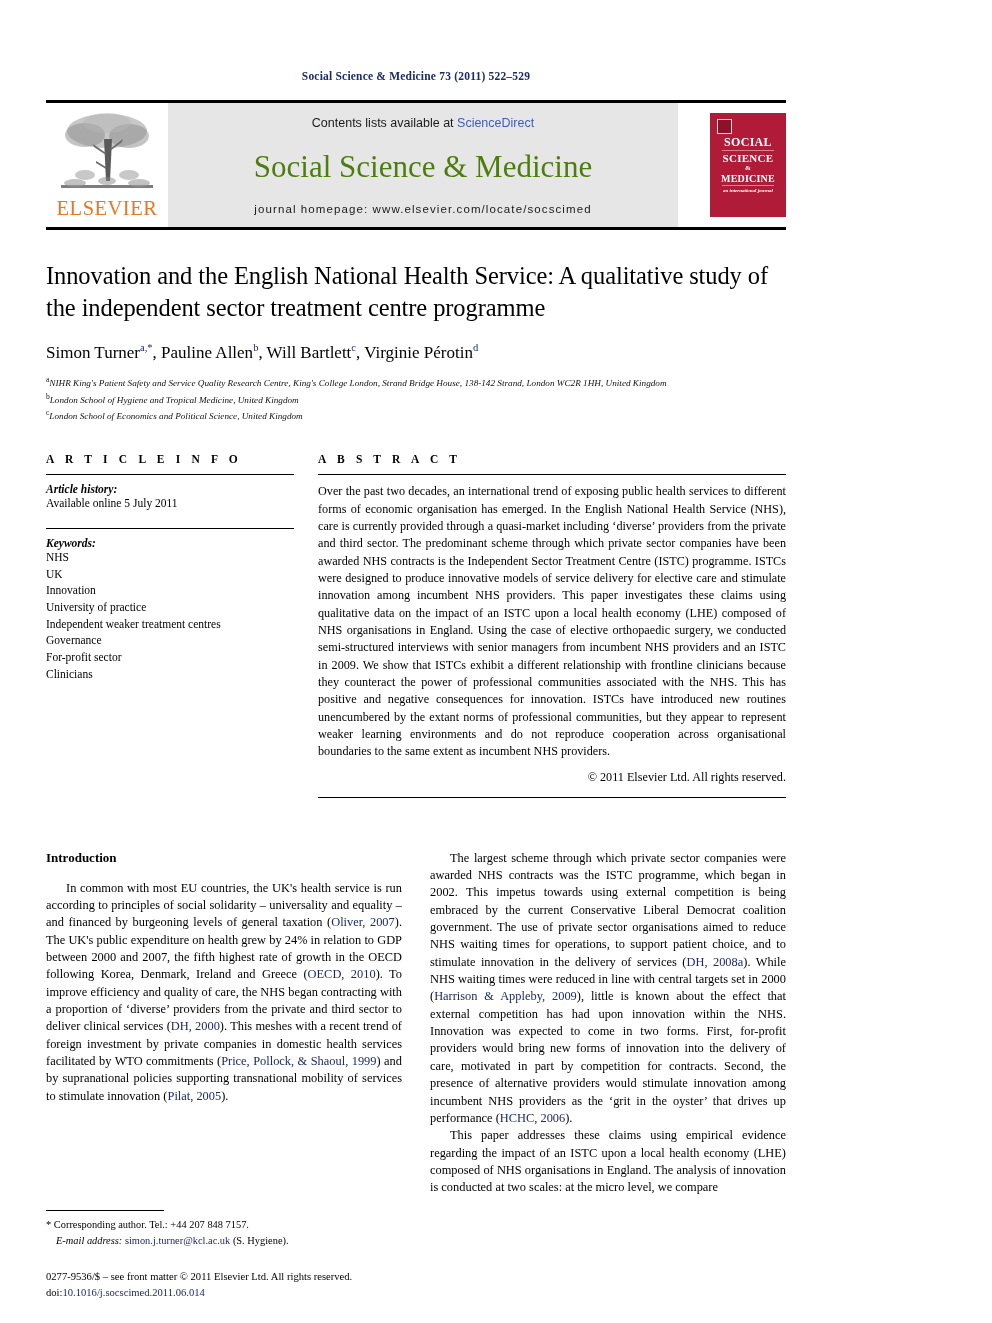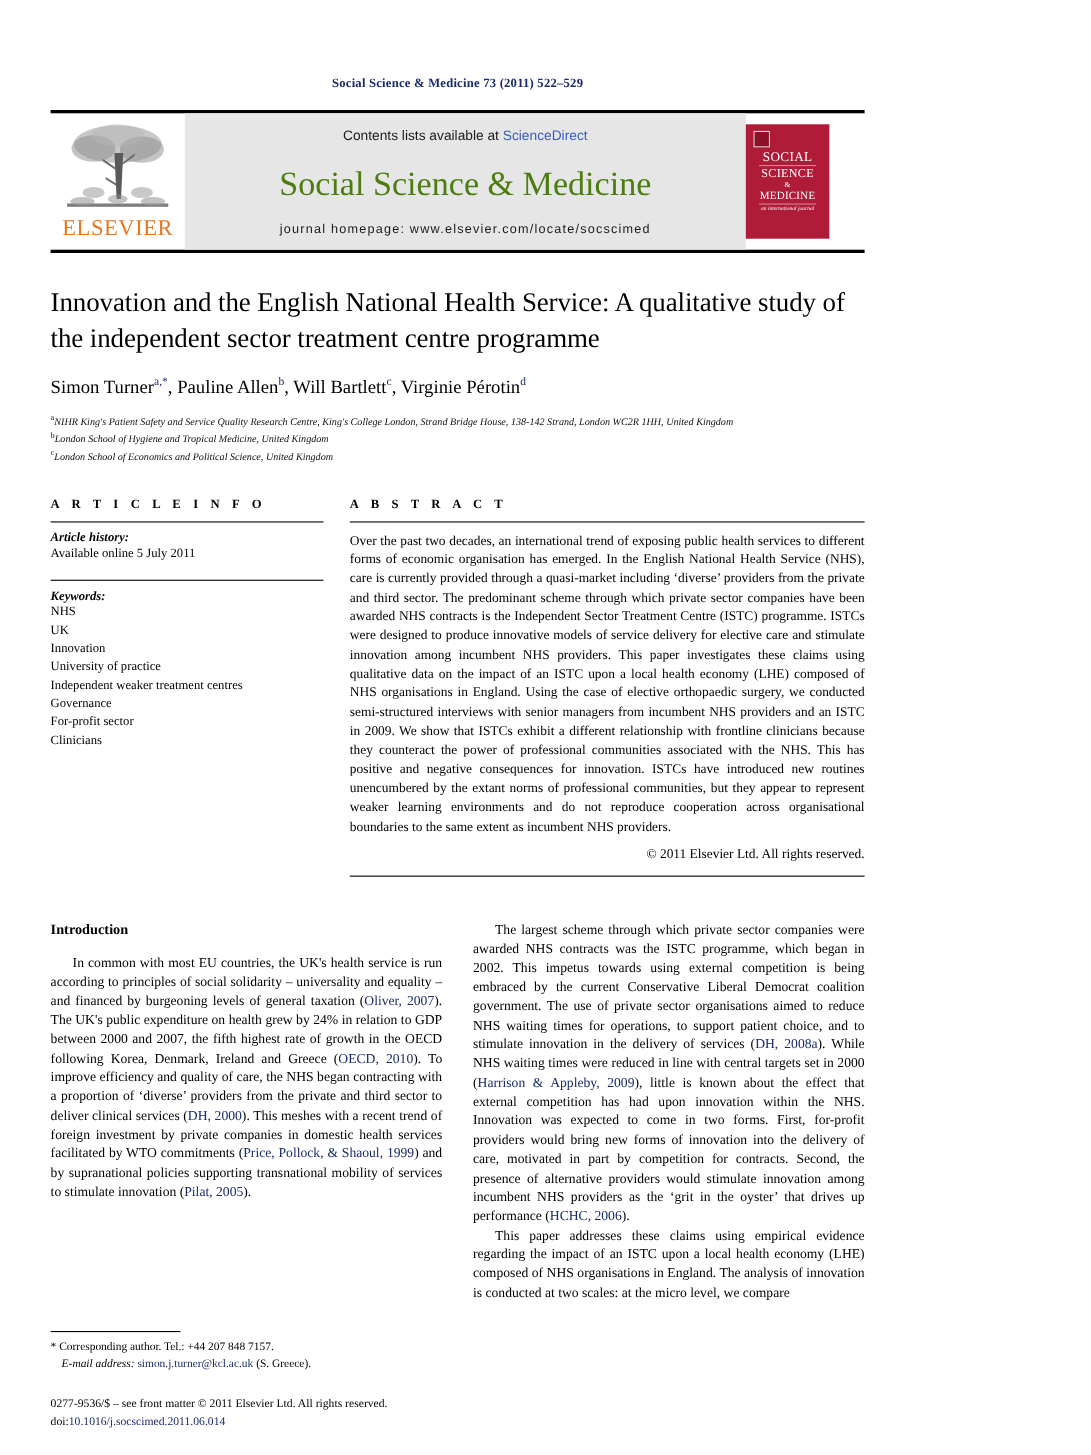--- a/index.html
+++ b/index.html
@@ -91,21 +91,22 @@
     font-family: "Liberation Sans", sans-serif;
     font-size: 11.5px;
     color: #1a1a1a;
     letter-spacing: 1.1px;
   }
   .cover-wrap {
     flex: 0 0 108px;
     width: 108px;
     display: flex;
     align-items: center;
-    justify-content: flex-start;
+    justify-content: flex-end;
+    font-weight: bold;
   }
   .cover {
     width: 76px;
     height: 104px;
     background: #b01c38;
     position: relative;
     box-sizing: border-box;
   }
   .cover .sd-mark {
     position: absolute;
@@ -186,21 +187,21 @@
   .copyright-line {
     text-align: right;
     font-size: 12.2px;
     margin-top: 9px;
   }
   .hr-abs-end { border:0; border-top: 1px solid #000; margin: 12px 0 0 0; }
 
   
   .body-cols {
     display: flex;
-    margin-top: 40px;
+    margin-top: 52px;
     gap: 28px;
   }
   .bcol { flex: 1 1 0; min-width: 0; }
   .body-head {
     font-family: "Liberation Serif", serif;
     font-weight: bold;
     font-size: 13px;
     margin-bottom: 14px;
   }
   .para {
@@ -338,21 +339,21 @@
 
   <div class="footnote-area">
     <hr class="fn-rule">
     <div class="fn-line">
       <span>*</span>
       <span>Corresponding author. Tel.: +44 207 848 7157.</span>
     </div>
     <div class="fn-line" style="padding-left:10px">
       <span class="ital">E-mail address:</span>
       <span class="fn-email">simon.j.turner@kcl.ac.uk</span>
-      <span>(S. Greece).</span>
+      <span>(S. Hygiene).</span>
     </div>
     <div class="issn-block">
       <div>0277-9536/$ – see front matter © 2011 Elsevier Ltd. All rights reserved.</div>
       <div><span>doi:</span><span class="doi-link">10.1016/j.socscimed.2011.06.014</span></div>
     </div>
   </div>
 
 </div>
 
 </body></html>

